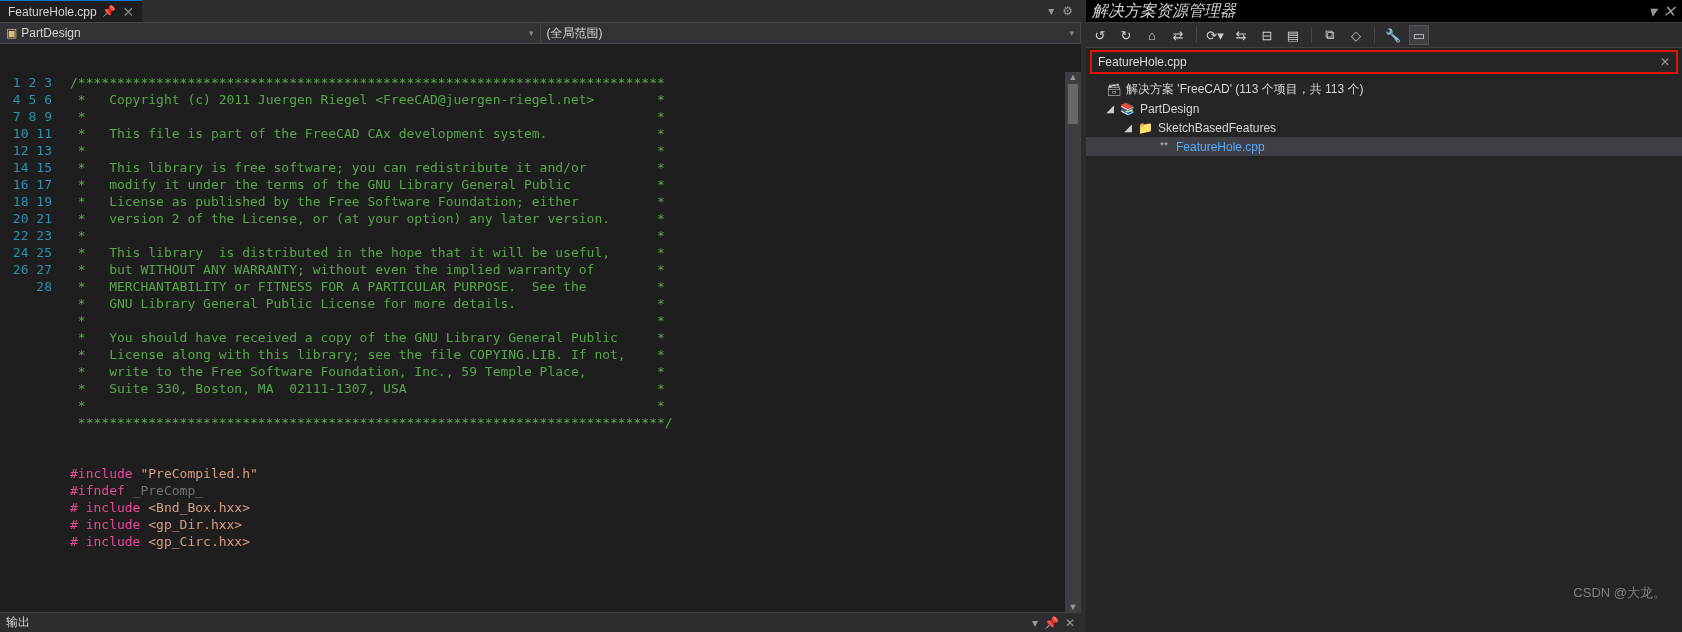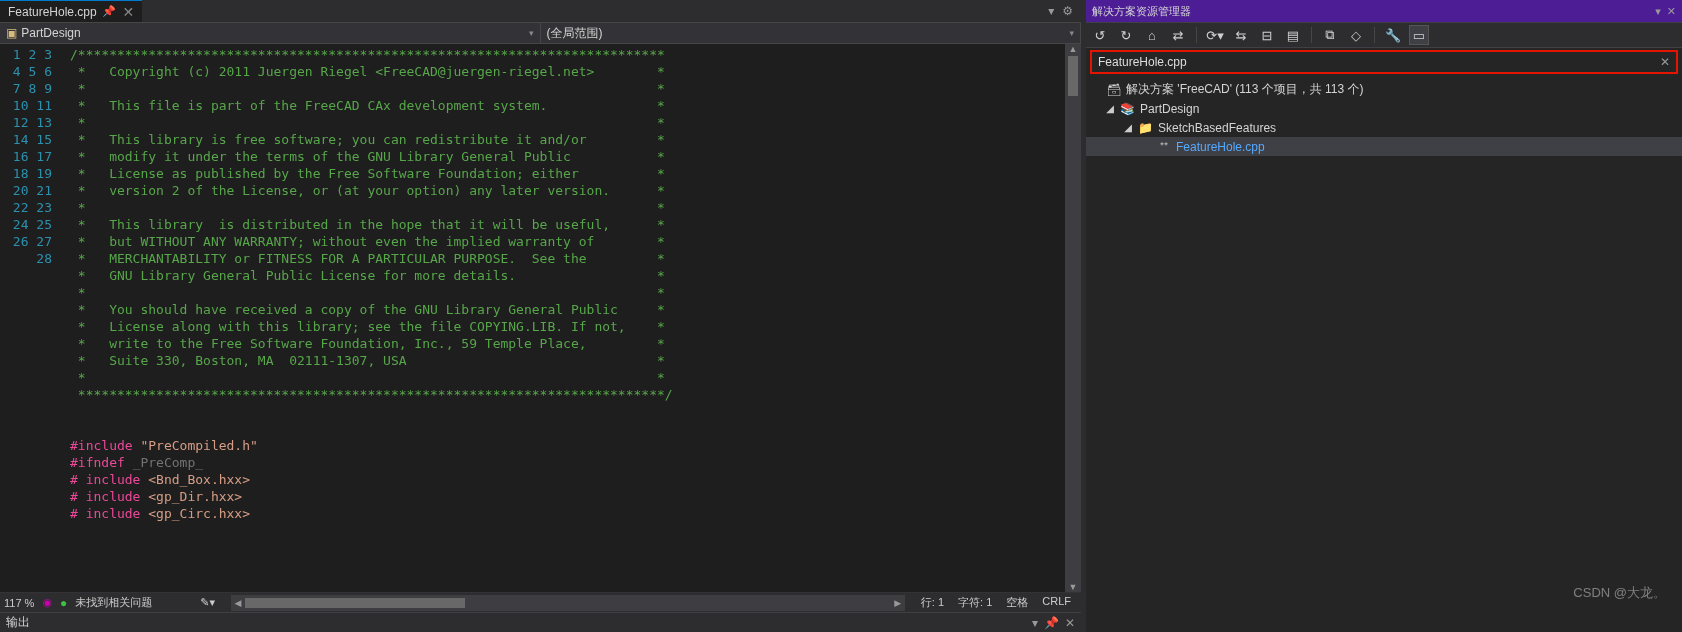--- a/index.html
+++ b/index.html
@@ -56,20 +56,21 @@
 }
 .nav-drop.small { flex: 0 0 50%; text-align: right; }
 .nav-drop .arrow { margin-left: auto; color: #888; font-size: 9px; }
 
 .editor-area {
   flex: 1;
   position: relative;
   display: flex;
   overflow: hidden;
   background: #1e1e1e;
+  margin-top: 28px;
 }
 .gutter {
   width: 70px;
   background: #1e1e1e;
   text-align: right;
   padding-right: 18px;
   color: #2b91af;
   font-family: Consolas, monospace;
   font-size: 13px;
   line-height: 17px;
@@ -125,25 +126,26 @@
 .splitter { width: 5px; background: #2d2d30; cursor: ew-resize; }
 
 .right-pane {
   width: 596px;
   display: flex;
   flex-direction: column;
   background: #252526;
 }
 .panel-header {
   height: 22px;
-  background: #4c1d95;
+  background: #000000;
   display: flex;
   align-items: center;
   padding: 0 6px;
-  font-size: 11px;
+  font-size: 16px;
+  font-style: italic;
 }
 .panel-header .actions { margin-left:auto; display:flex; gap:6px; color:#999; }
 .panel-toolbar {
   height: 26px;
   background: #2d2d30;
   border-top: 1px solid #3f3f46;
   border-bottom: 1px solid #3f3f46;
   display: flex;
   align-items: center;
   padding: 0 4px;
@@ -288,40 +290,20 @@
 <span class="inc"># include </span><span class="str">&lt;gp_Dir.hxx&gt;</span>
 <span class="inc"># include </span><span class="str">&lt;gp_Circ.hxx&gt;</span>
 </div>
     <div class="scroll-v">
       <div class="arrow" style="top:0">▲</div>
       <div class="thumb"></div>
       <div class="arrow" style="bottom:0">▼</div>
     </div>
   </div>
 
-  <div class="status-bar">
-    <span class="zoom">117 %</span>
-    <span style="color:#c0a;">◉</span>
-    <span class="check">●</span>
-    <span>未找到相关问题</span>
-    <span style="margin-left:40px">✎▾</span>
-    <div class="scroll-h" style="flex:1; margin:0 8px;">
-      <span class="arrow">◀</span>
-      <div class="track">
-          <div class="thumb"></div>
-        </div>
-      <span class="arrow">▶</span>
-    </div>
-    <div class="right">
-      <span>行: 1</span>
-      <span>字符: 1</span>
-      <span>空格</span>
-      <span>CRLF</span>
-    </div>
-  </div>
 
   <div class="output-pane">
     <span>输出</span>
     <div class="actions">
       <span>▾</span>
       <span>📌</span>
       <span>✕</span>
     </div>
   </div>
 

